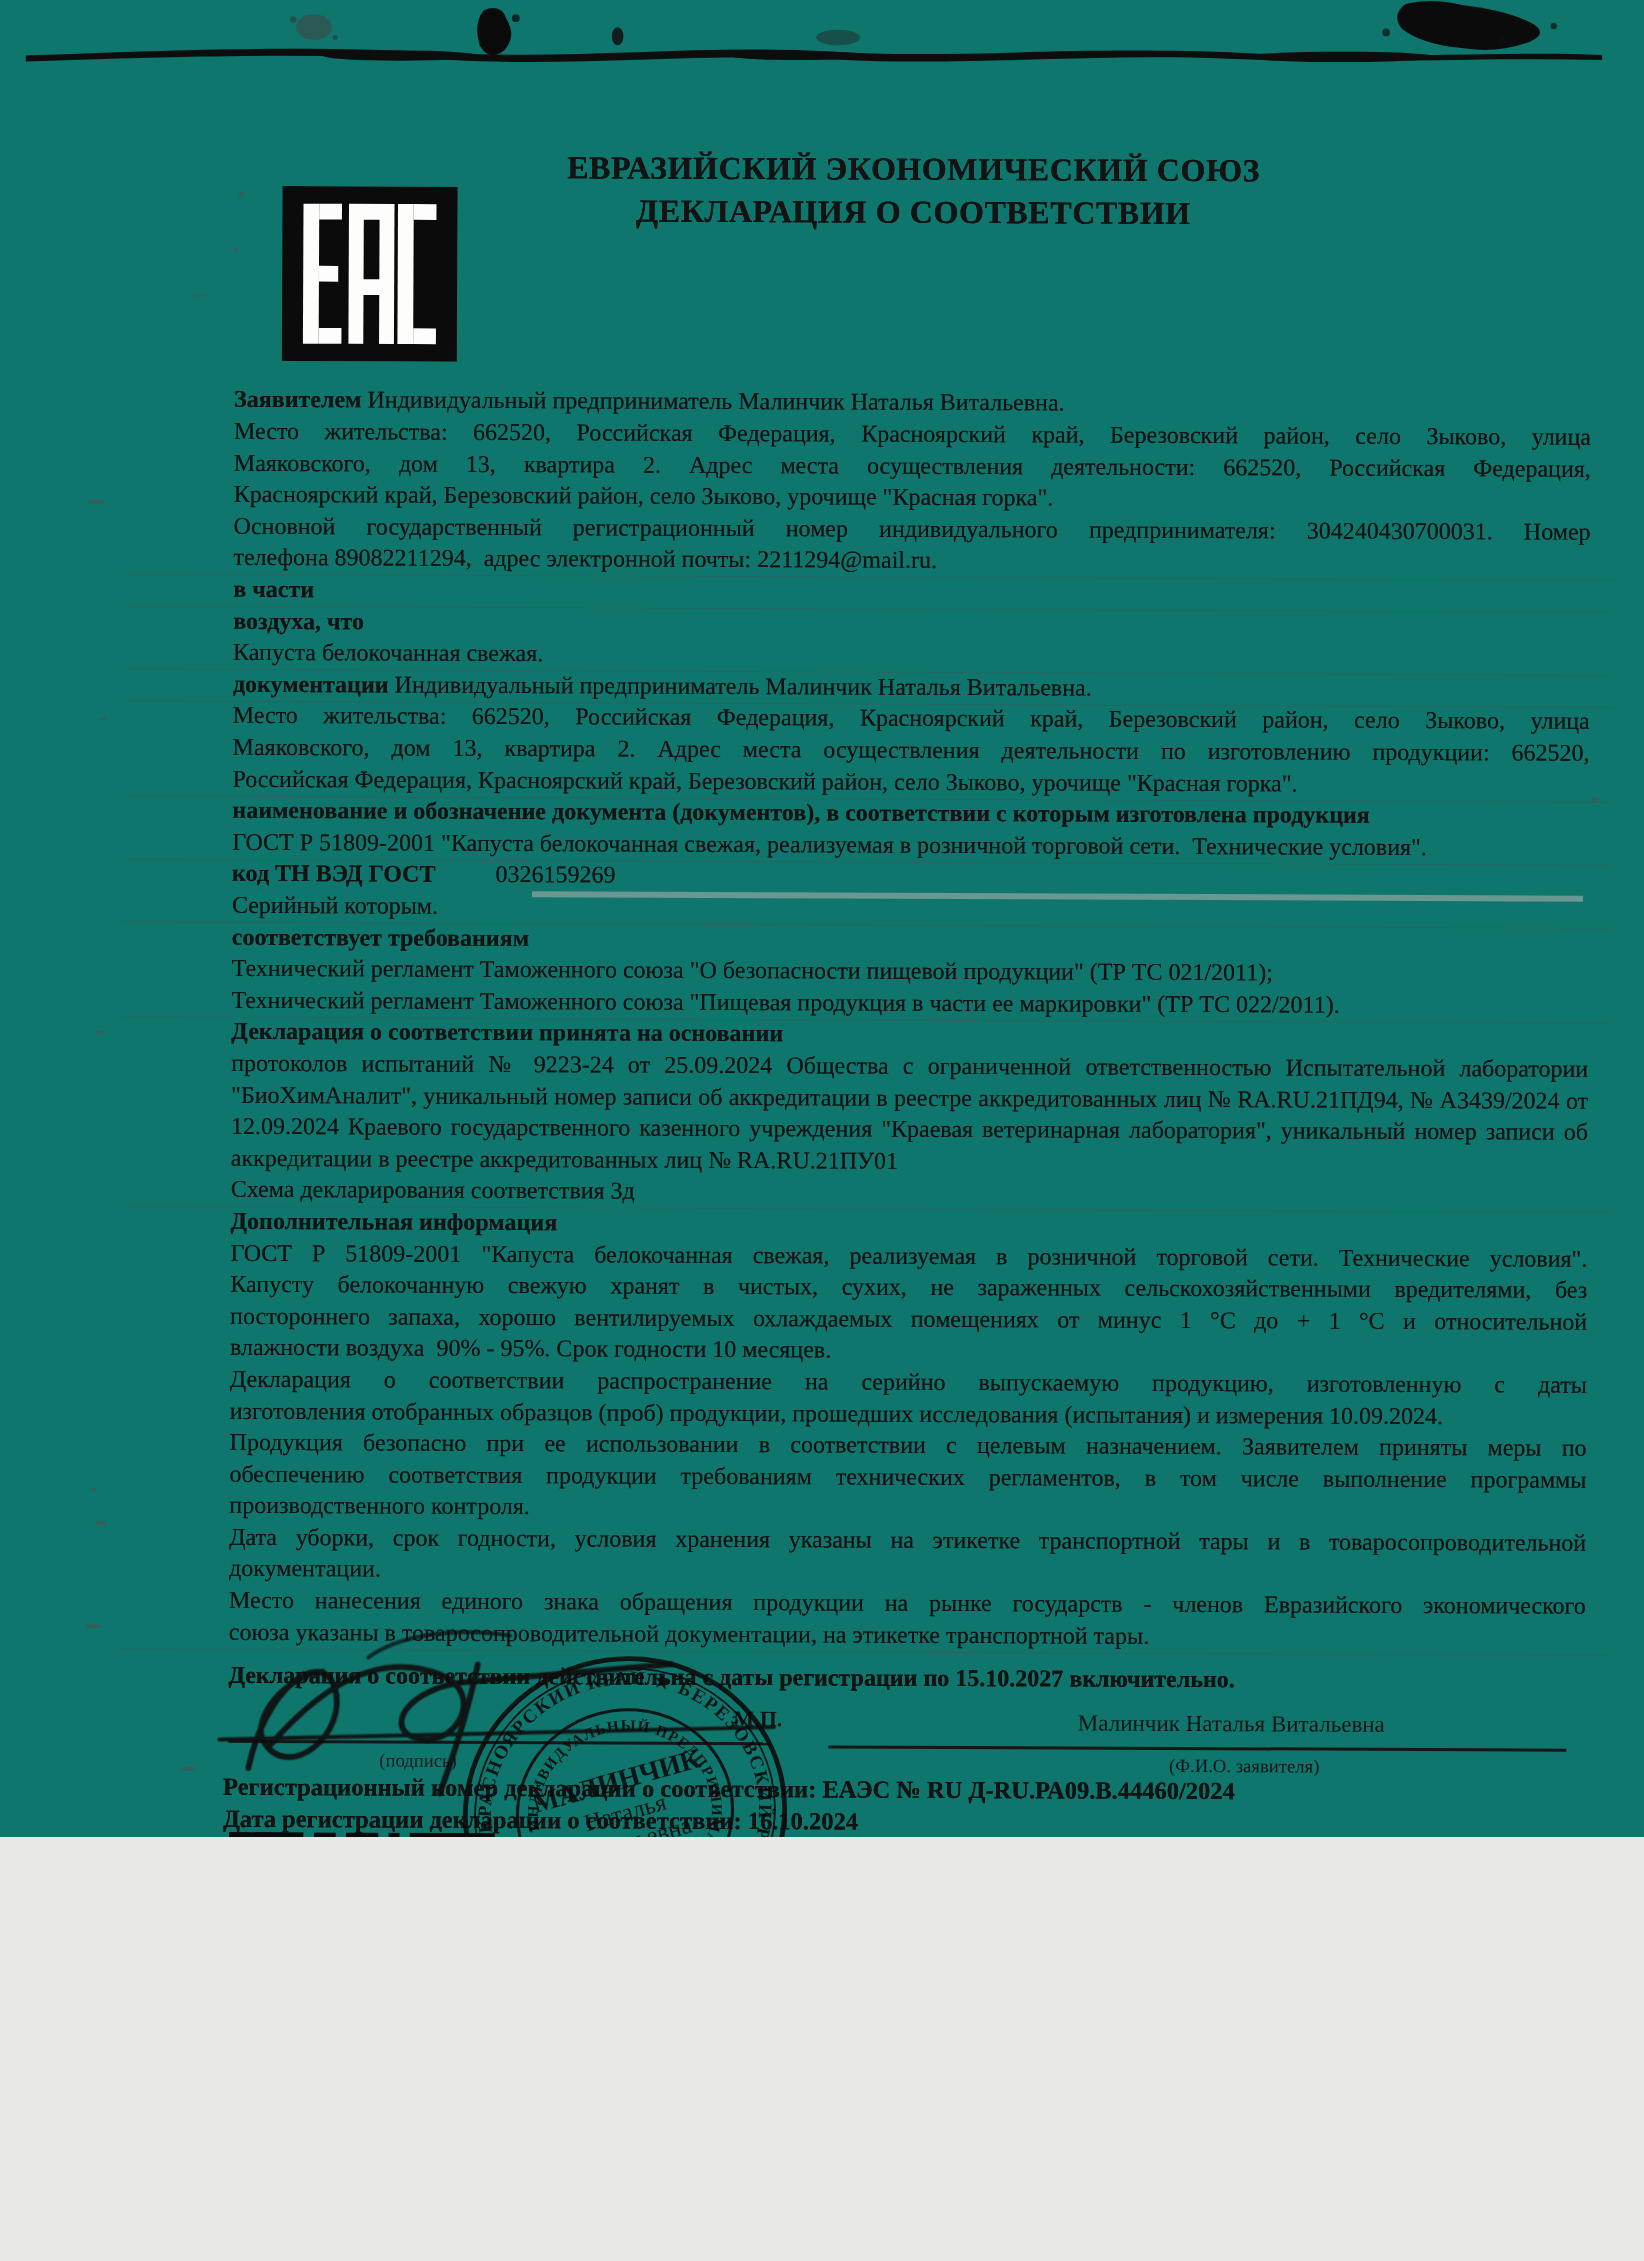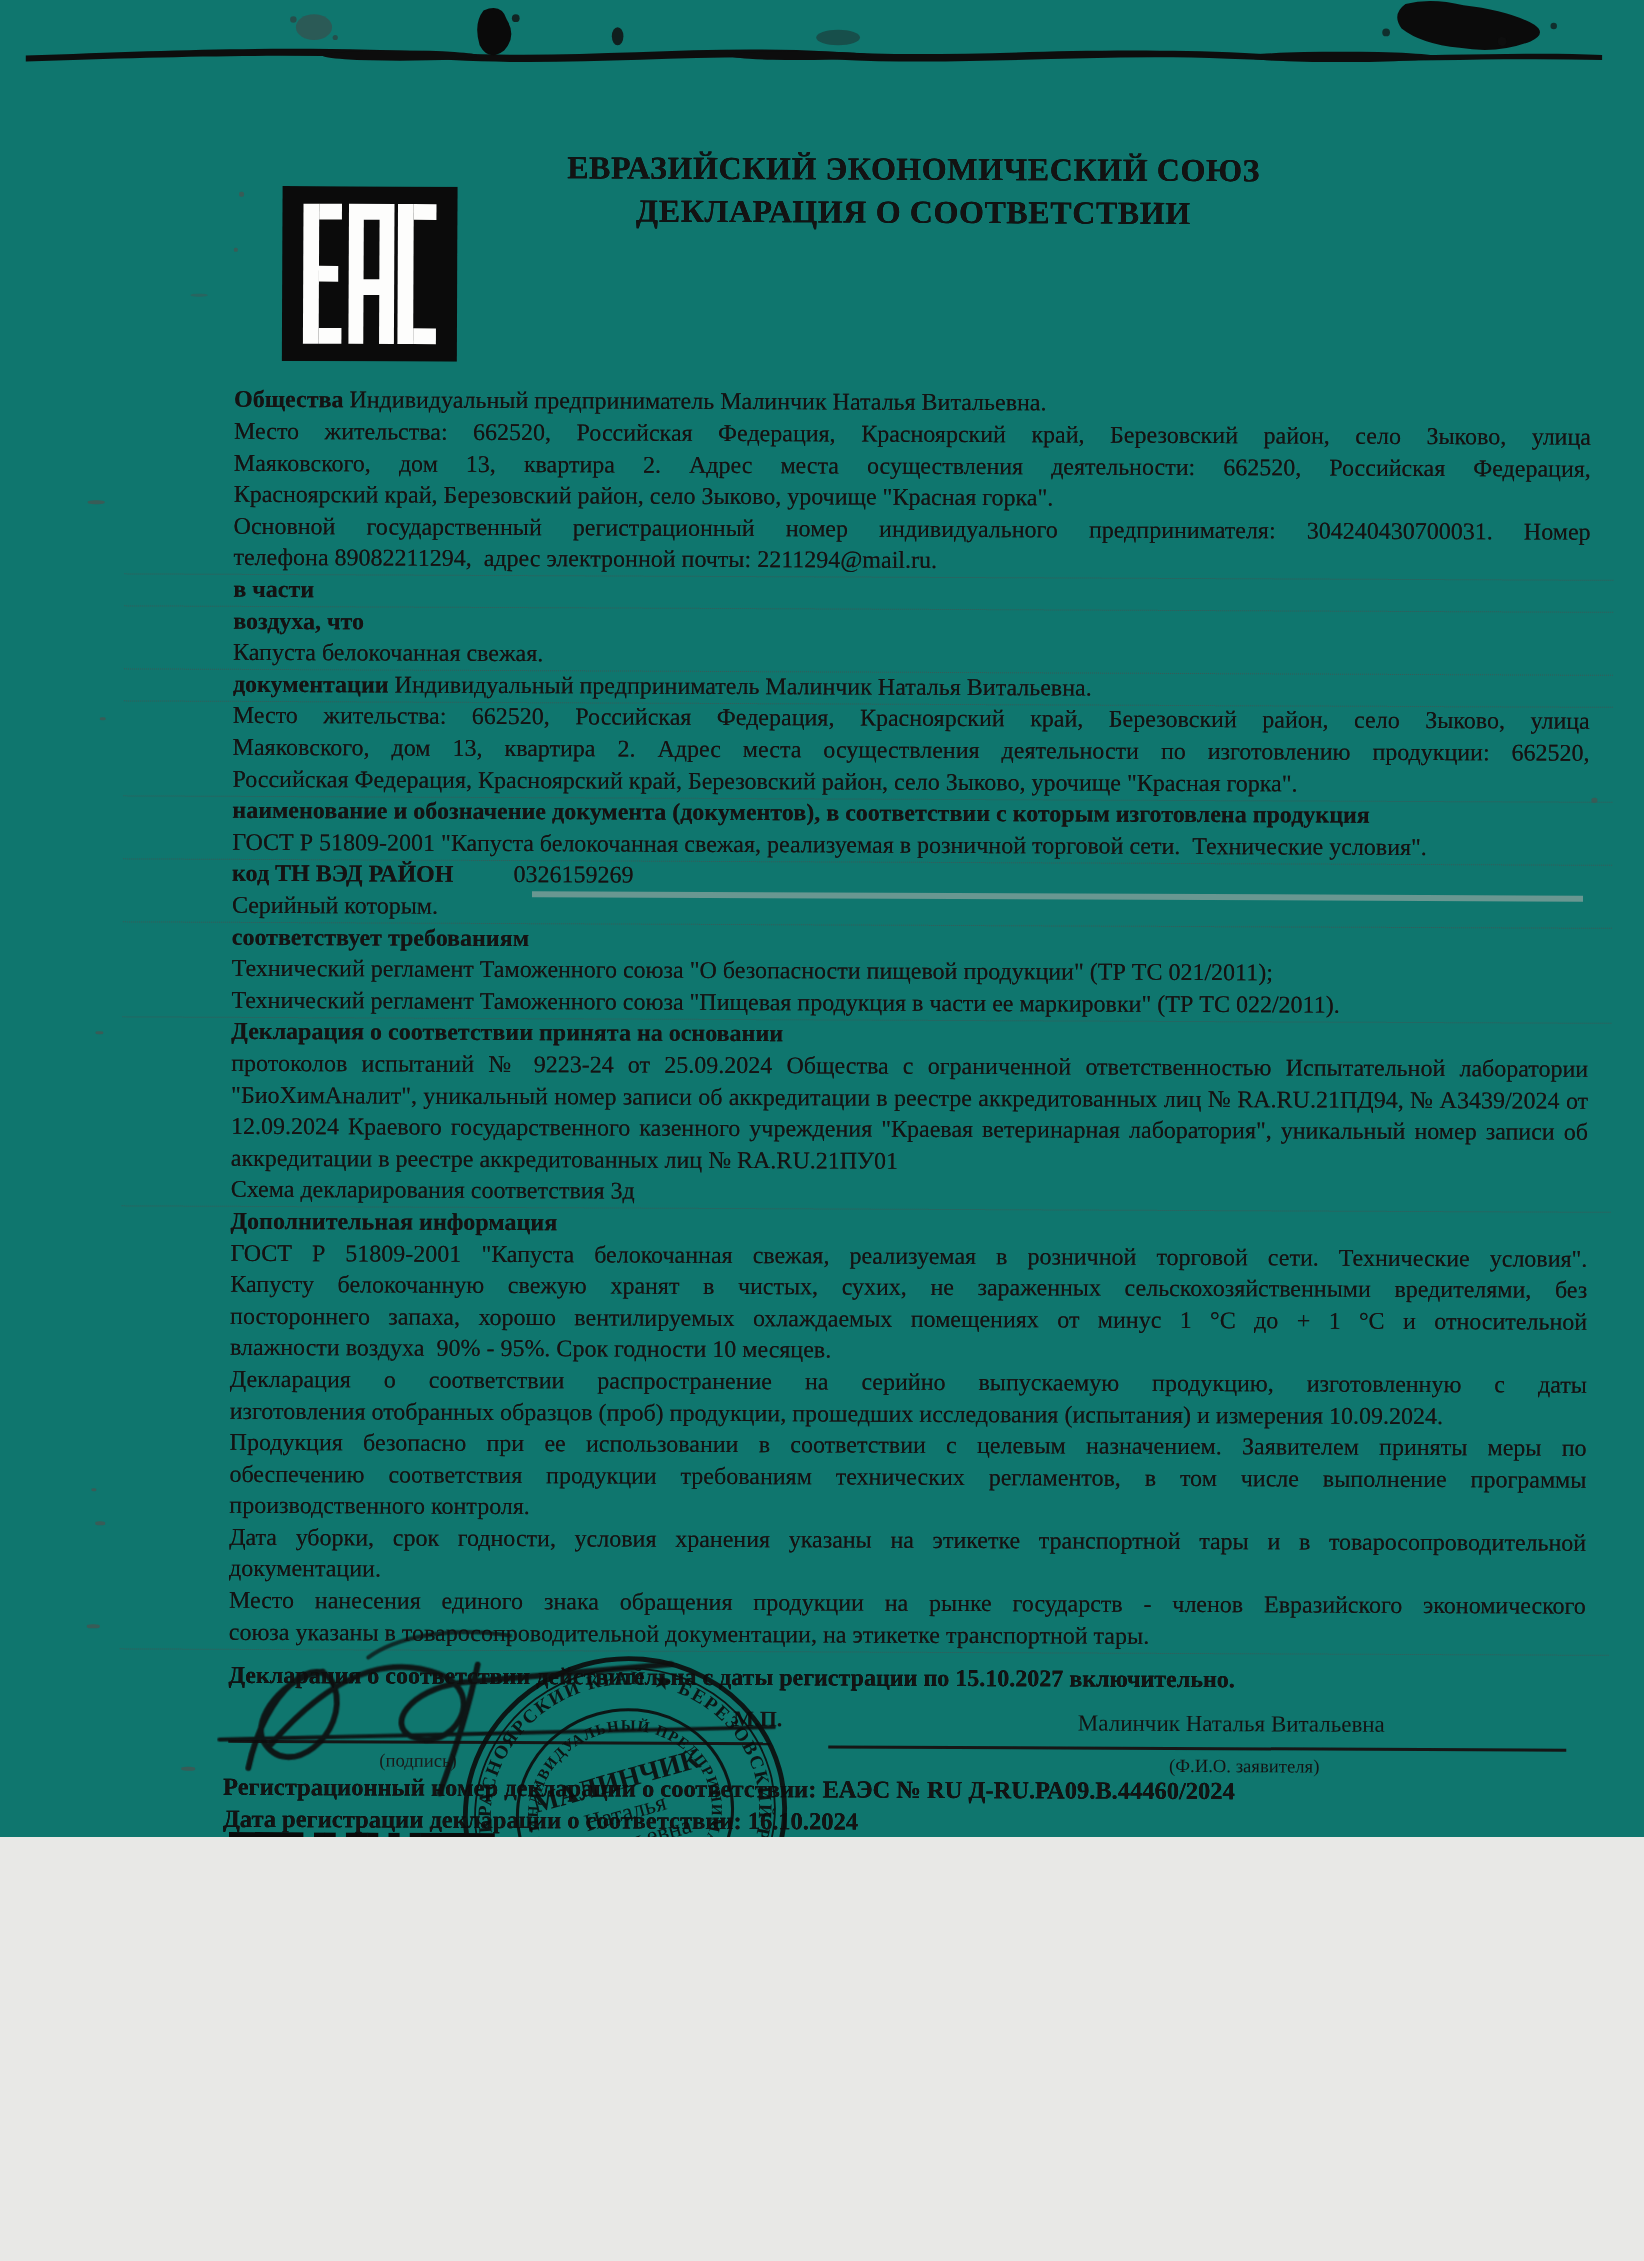--- a/index.html
+++ b/index.html
@@ -74,42 +74,42 @@
         <rect x="66" y="10" width="9" height="80"></rect>
         <rect x="75" y="10" width="13" height="9"></rect>
         <rect x="75" y="81" width="13" height="9"></rect>
       </g>
     </svg>
 
     <div class="title" style="top:150px">ЕВРАЗИЙСКИЙ ЭКОНОМИЧЕСКИЙ СОЮЗ</div>
     <div class="title" style="top:193px">ДЕКЛАРАЦИЯ О СООТВЕТСТВИИ</div>
 
     <div id="rows">
-        <div class="row" style="top: 387px;"><b>Общества</b><span> Индивидуальный предприниматель Малинчик Наталья Витальевна.</span></div>
+        <div class="row" style="top: 387px;"><b>Заявителем</b><span> Индивидуальный предприниматель Малинчик Наталья Витальевна.</span></div>
         <div class="row justify" style="top: 419px;"><span>Место жительства: 662520, Российская Федерация, Красноярский край, Березовский район, село Зыково, улица</span></div>
         <div class="row justify" style="top: 451px;"><span>Маяковского, дом 13, квартира 2. Адрес места осуществления деятельности: 662520, Российская Федерация,</span></div>
         <div class="row" style="top: 482px;"><span>Красноярский край, Березовский район, село Зыково, урочище "Красная горка".</span></div>
         <div class="row justify" style="top: 514px;"><span>Основной государственный регистрационный номер индивидуального предпринимателя: 304240430700031. Номер</span></div>
         <div class="row" style="top: 545px;"><span>телефона 89082211294,  адрес электронной почты: 2211294@mail.ru.</span></div>
         <div class="dotline" style="top: 574px;"></div>
         <div class="row" style="top: 577px;"><b>в части</b></div>
         <div class="dotline" style="top: 606px;"></div>
         <div class="row" style="top: 609px;"><b>воздуха, что</b></div>
         <div class="row" style="top: 640px;"><span>Капуста белокочанная свежая.</span></div>
         <div class="dotline" style="top: 669px;"></div>
         <div class="row" style="top: 672px;"><b>документации</b><span> Индивидуальный предприниматель Малинчик Наталья Витальевна.</span></div>
         <div class="dotline" style="top: 701px;"></div>
         <div class="row justify" style="top: 703px;"><span>Место жительства: 662520,  Российская Федерация, Красноярский край, Березовский район, село Зыково, улица</span></div>
         <div class="row justify" style="top: 735px;"><span>Маяковского, дом 13, квартира 2.  Адрес места осуществления деятельности по изготовлению продукции: 662520,</span></div>
         <div class="row" style="top: 767px;"><span>Российская Федерация, Красноярский край, Березовский район, село Зыково, урочище "Красная горка".</span></div>
         <div class="dotline" style="top: 796px;"></div>
         <div class="row" style="top: 798px;"><b>наименование и обозначение документа (документов), в соответствии с которым изготовлена продукция</b></div>
         <div class="row" style="top: 830px;"><span>ГОСТ Р 51809-2001 "Капуста белокочанная свежая, реализуемая в розничной торговой сети.  Технические условия".</span></div>
         <div class="dotline" style="top: 859px;"></div>
-        <div class="row" style="top: 861px;"><b>код ТН ВЭД РАЙОН</b><span>          </span><span>0326159269</span></div>
+        <div class="row" style="top: 861px;"><b>код ТН ВЭД ГОСТ</b><span>          </span><span>0326159269</span></div>
         <div class="grayline" style="top: 890px; left: 535px; width: 1051px;"></div>
         <div class="row" style="top: 893px;"><span>Серийный которым.</span></div>
         <div class="dotline" style="top: 922px;"></div>
         <div class="row" style="top: 925px;"><b>соответствует требованиям</b></div>
         <div class="row" style="top: 956px;"><span>Технический регламент Таможенного союза "О безопасности пищевой продукции" (ТР ТС 021/2011);</span></div>
         <div class="row" style="top: 988px;"><span>Технический регламент Таможенного союза "Пищевая продукция в части ее маркировки" (ТР ТС 022/2011).</span></div>
         <div class="dotline" style="top: 1017px;"></div>
         <div class="row" style="top: 1019px;"><b>Декларация о соответствии принята на основании</b></div>
         <div class="row justify" style="top: 1051px;"><span>протоколов  испытаний  № 9223-24  от  25.09.2024  Общества  с  ограниченной  ответственностью  Испытательной  лаборатории</span></div>
         <div class="row justify" style="top: 1083px;"><span>"БиоХимАналит", уникальный номер записи об аккредитации в реестре аккредитованных лиц № RA.RU.21ПД94, № А3439/2024 от</span></div>

